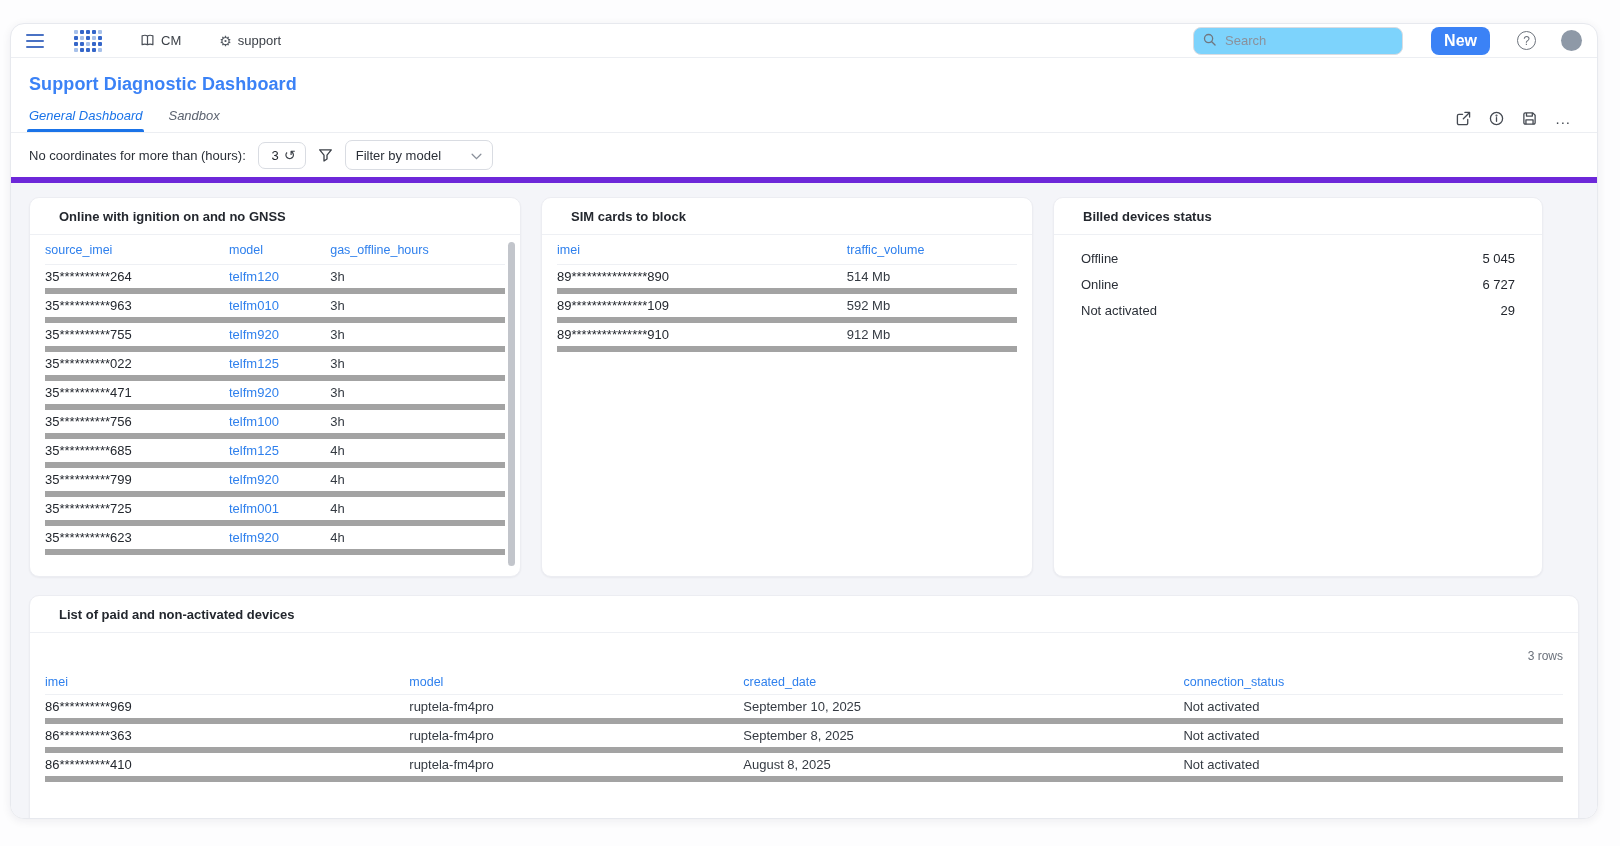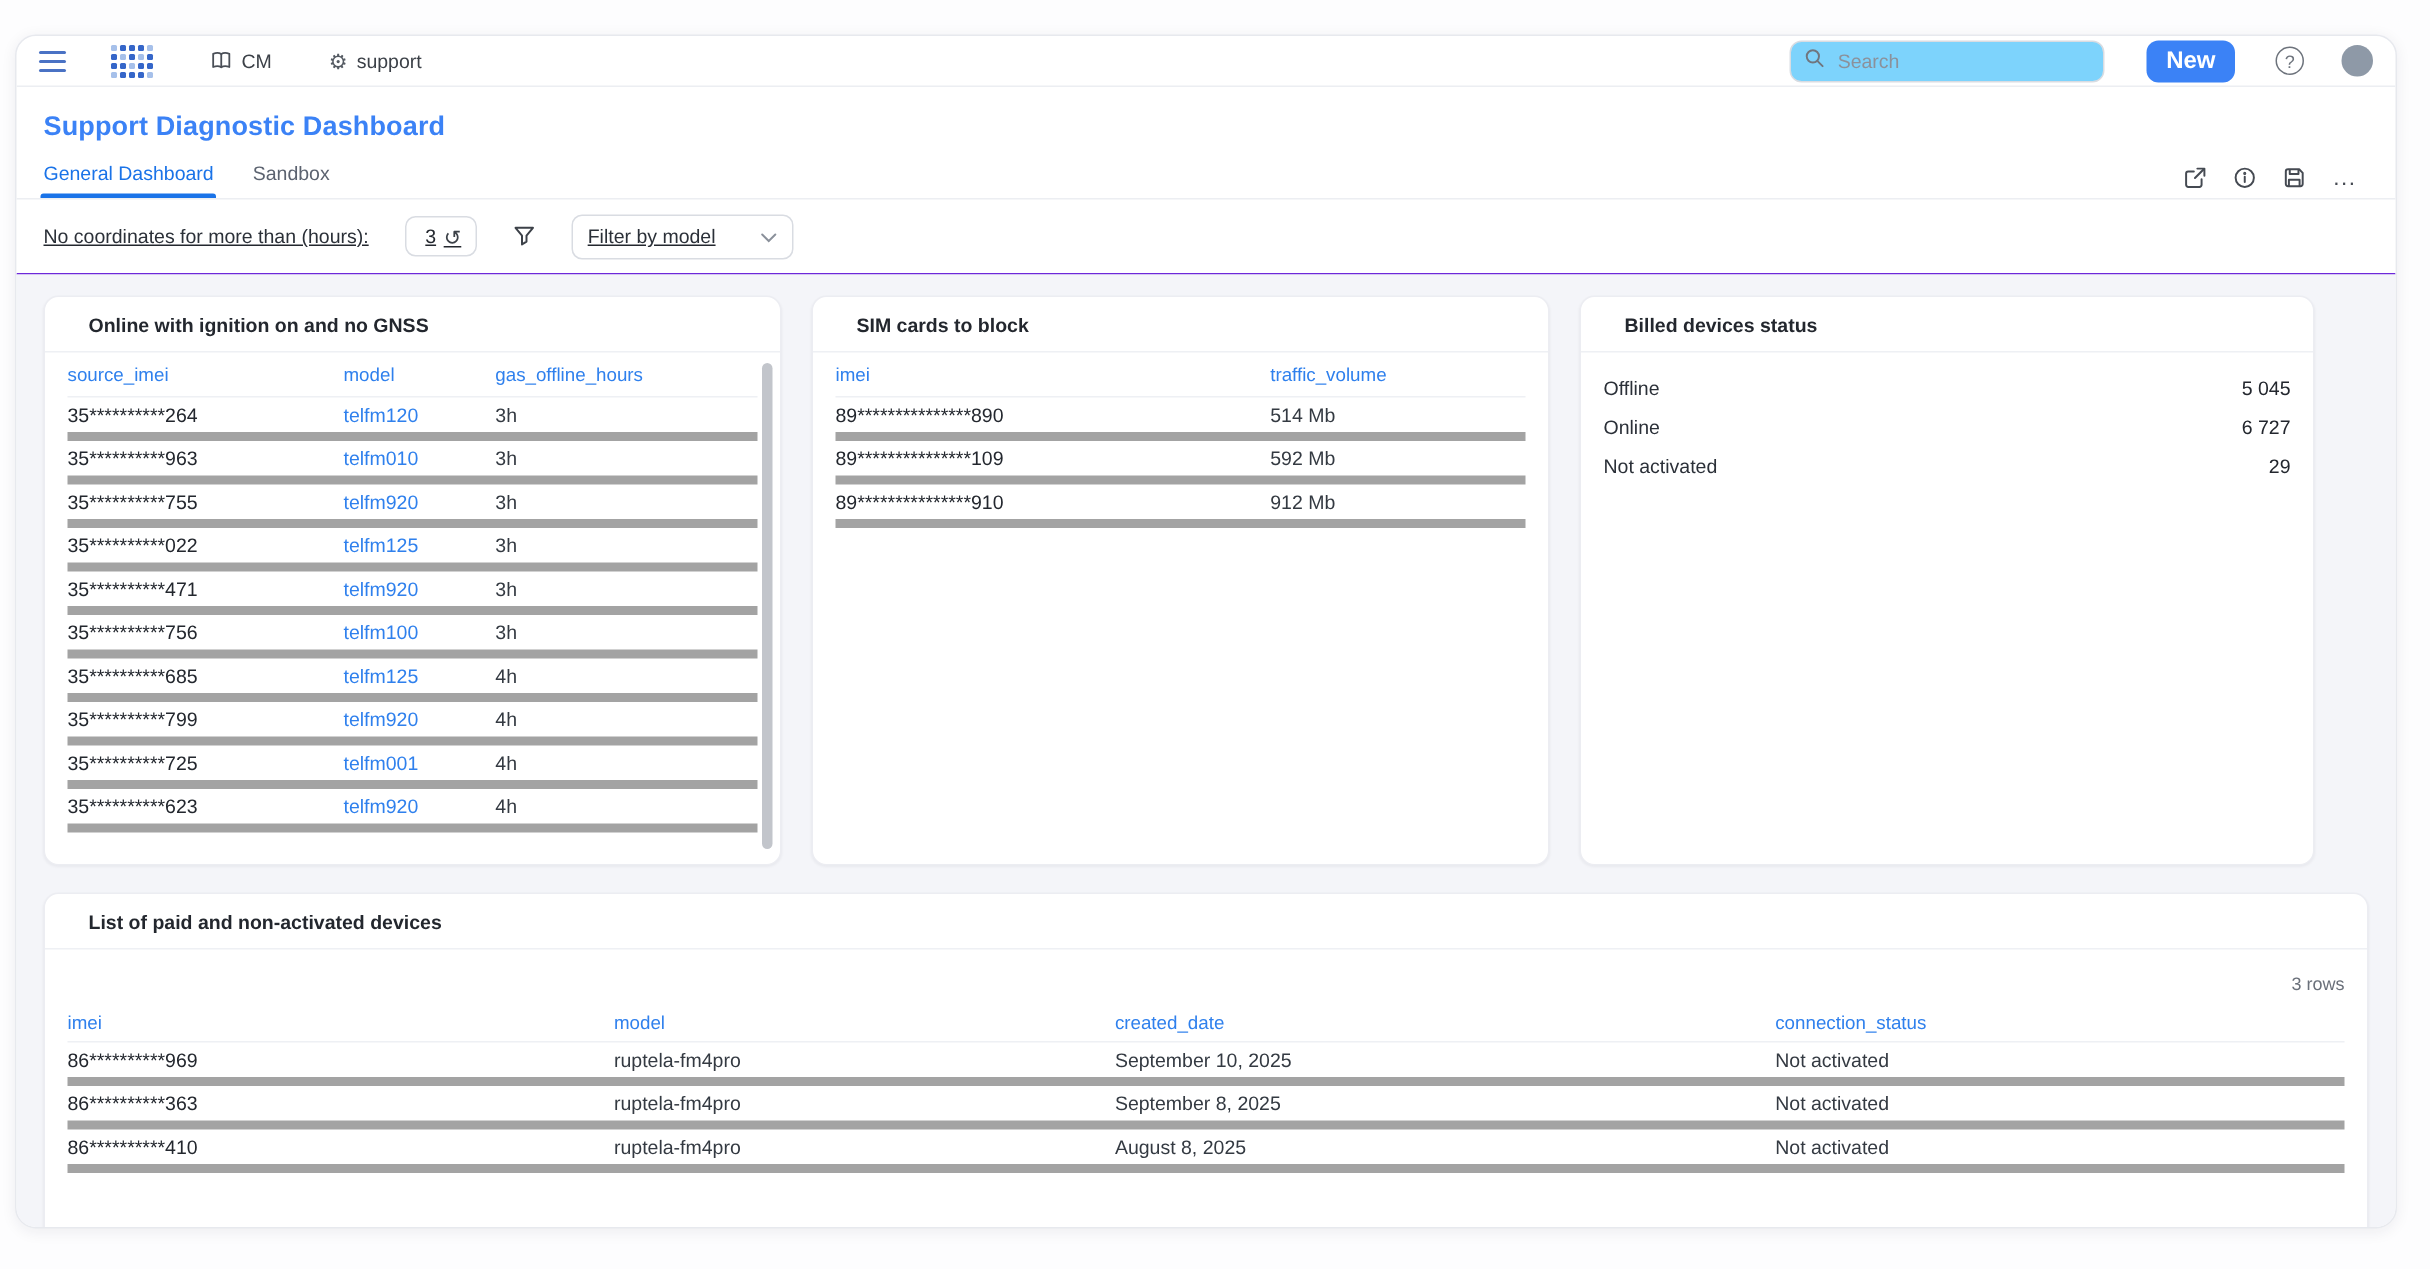--- a/index.html
+++ b/index.html
@@ -34,28 +34,28 @@
     margin-left:12px;height:28px;padding:0 13px;border:none;border-radius:8px;
     background:var(--accent,#3b82f6);color:#fff;font-size:16px;font-weight:600;cursor:pointer;font-family:inherit;
   }
   .help-btn{margin-left:11px;width:19px;height:19px;border-radius:50%;border:1.4px solid #6d737c;color:#6d737c;
     font-size:12px;display:flex;align-items:center;justify-content:center;cursor:pointer;background:#fff;}
   .avatar{margin-left:9px;width:21px;height:21px;border-radius:50%;background:#8e99a7;cursor:pointer;}
   
   .title-area{position:relative;padding:16px 18px 0;border-bottom:1px solid #eceef2;}
   .page-title{font-size:18px;font-weight:700;color:#3b82f6;letter-spacing:.1px;}
   .tabs{display:flex;gap:26px;margin-top:13px;}
-  .tab{font-size:13px;padding-bottom:9px;cursor:pointer;color:#5c6370;position:relative;}
+  .tab{font-size:13px;padding-bottom:9px;cursor:pointer;color:#5c6370;position:relative;font-style:italic;}
   .tab.active{color:var(--tab-active,#1a73e8);font-weight:500;}
   .tab.active::after{content:"";position:absolute;left:-2px;right:-2px;bottom:0;height:3px;border-radius:2px 2px 0 0;background:var(--tab-active,#1a73e8);}
   .title-icons{position:absolute;right:26px;top:53px;display:flex;gap:18px;align-items:center;color:#454a52;}
   .title-icons .ibtn{cursor:pointer;display:flex;align-items:center;}
   .dots-glyph{font-size:15px;letter-spacing:1px;color:#454a52;line-height:0.4;}
   
-  .filterbar{height:50px;flex:0 0 50px;display:flex;align-items:center;padding:0 18px;gap:24px;border-bottom:1px solid #6d28d9;background:#fff;text-decoration:underline;}
+  .filterbar{height:50px;flex:0 0 50px;display:flex;align-items:center;padding:0 18px;gap:12px;border-bottom:6px solid #6d28d9;background:#fff;}
   .filter-label{font-size:13px;color:#2b3038;}
   .hours-box{width:48px;height:27px;border:1px solid #d9dce2;border-radius:7px;display:flex;align-items:center;padding:0 6px;gap:3px;}
   .hours-box input{width:16px;border:none;outline:none;font-size:13px;text-align:right;color:#23272e;background:transparent;font-family:inherit;}
   .refresh-glyph{font-size:14px;color:#3c4148;cursor:pointer;line-height:1;}
   .funnel{cursor:pointer;display:flex;align-items:center;}
   .model-select{
     width:148px;height:30px;border:1px solid #d9dce2;border-radius:7px;background:#fff;
     display:flex;align-items:center;justify-content:space-between;padding:0 10px;font-size:13px;color:#2b3038;cursor:pointer;
   }
   
@@ -68,21 +68,21 @@
   .g3{grid-template-columns:40% 22% 38%;}
   .g2{grid-template-columns:63% 37%;}
   .g4{grid-template-columns:24% 22% 29% 25%;}
   .tbl-head{height:30px;border-bottom:1px solid #eef0f4;}
   .tbl-head span{font-size:12.5px;color:var(--link,#2f80ed);cursor:pointer;}
   .tbl-row{height:29px;border-bottom:6px solid #a3a3a3;font-size:13px;color:#23272e;}
   .tbl-row .link{color:var(--link,#2f80ed);cursor:pointer;}
   .tbl-row .muted{color:#343a42;}
   .scrollbar{position:absolute;right:5px;top:44px;bottom:10px;width:7px;border-radius:4px;background:#c2c5cb;cursor:grab;}
   
-  .stat-rows{padding:10px 15px 0;}
+  .stat-rows{padding:10px 27px 0;}
   .stat-row{display:flex;justify-content:space-between;align-items:center;height:26px;font-size:13px;}
   .stat-row .lbl{color:#2b3038;}
   .stat-row .val{color:#23272e;}
   
   .card-bottom{margin-top:18px;height:240px;}
   .rows-count{padding:16px 15px 6px;text-align:right;font-size:12px;color:#6a707a;}
   .card-bottom .tbl-head{height:26px;}
 </style>
 </head>
 <body>

